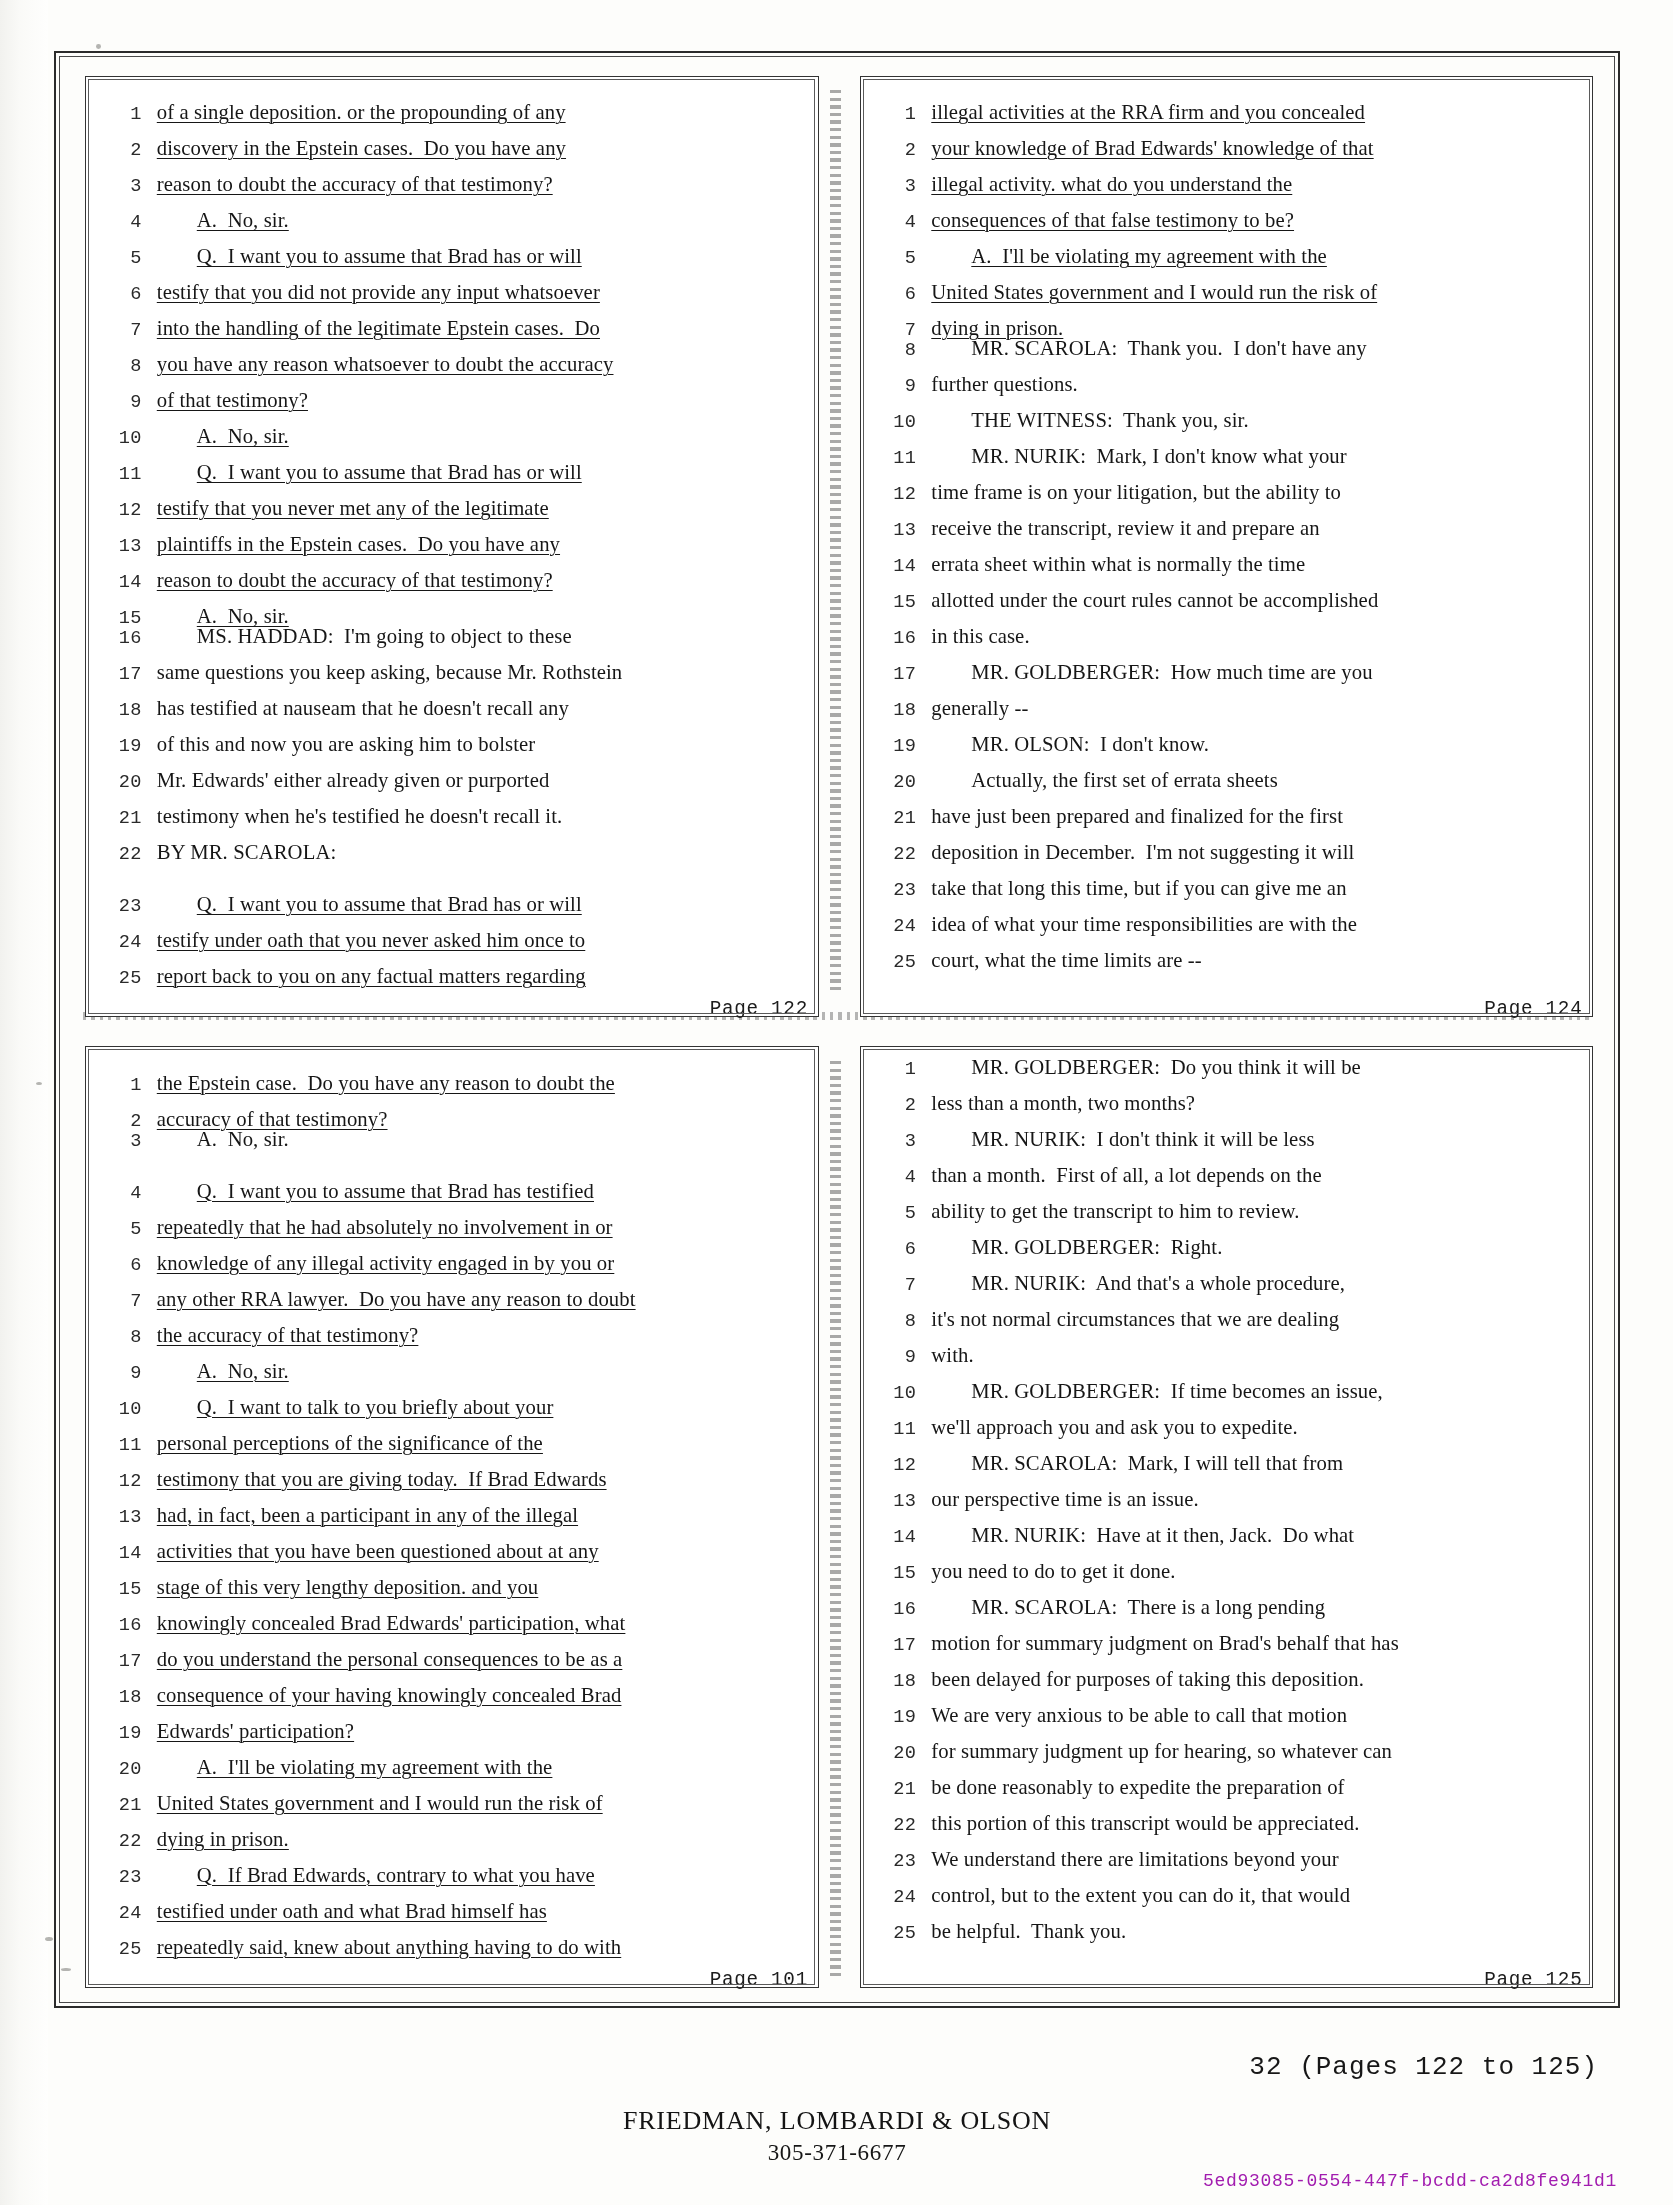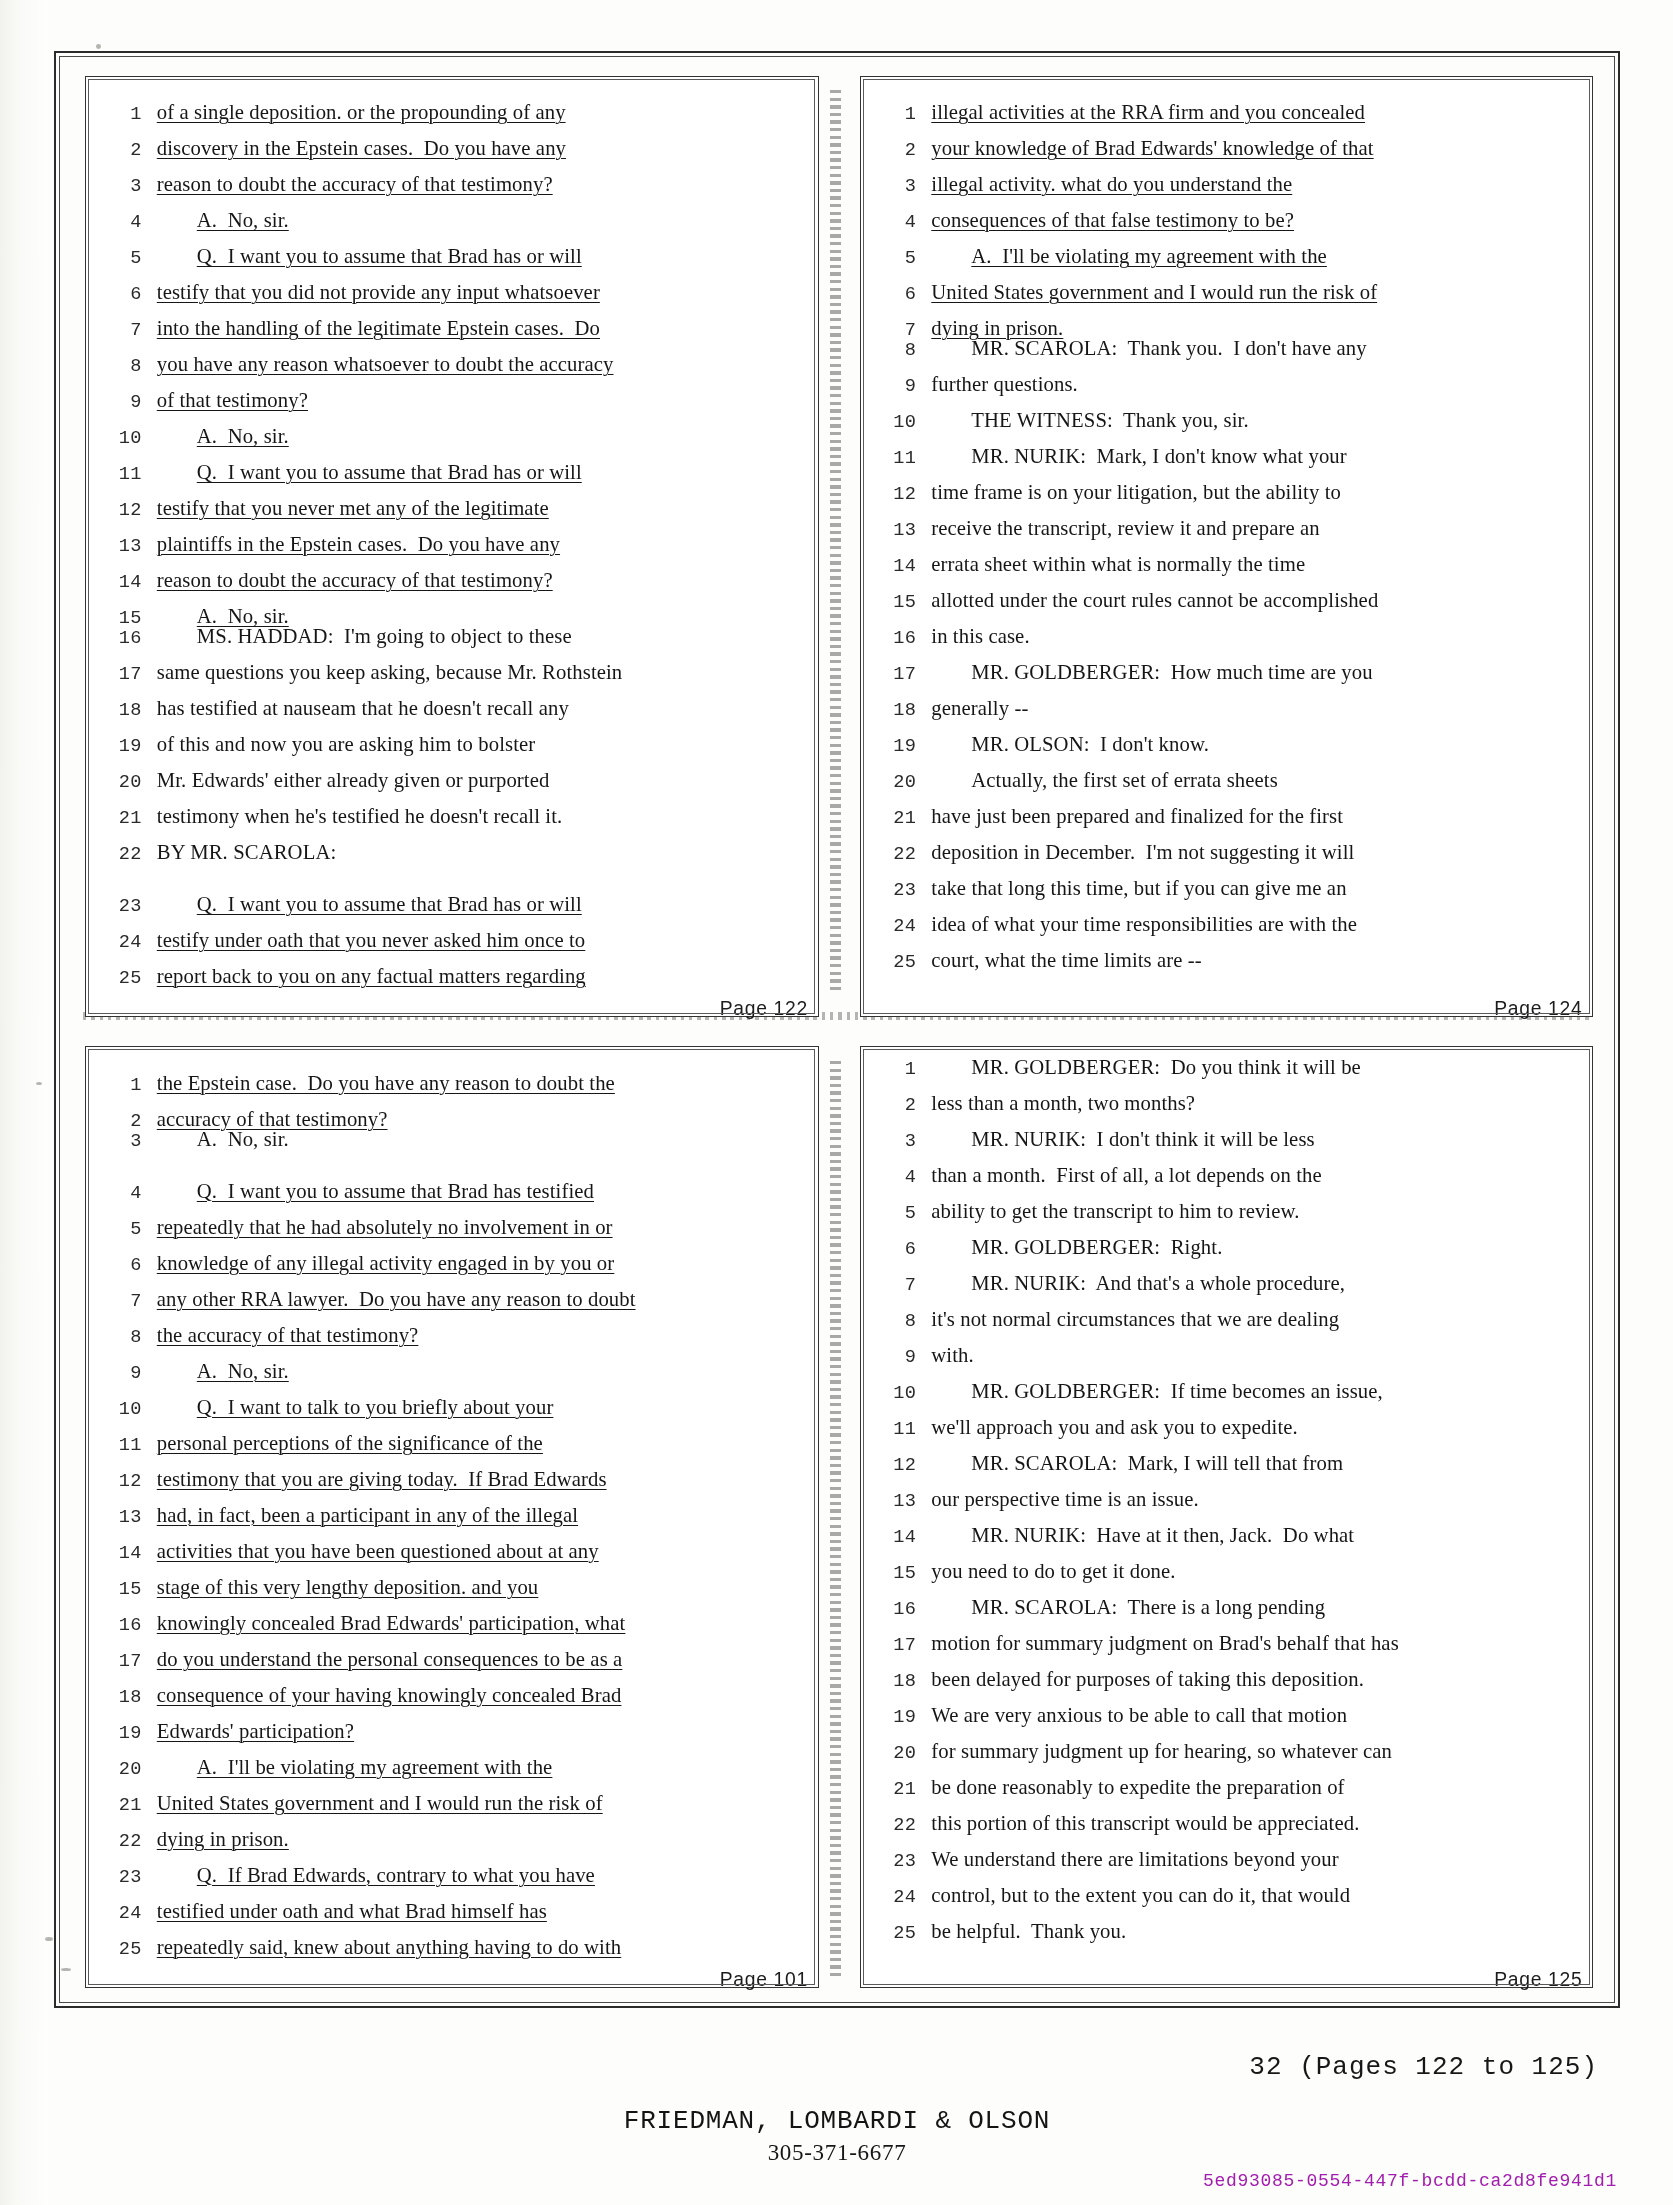--- a/index.html
+++ b/index.html
@@ -124,21 +124,21 @@
     text-underline-offset: 3.4px;
     margin-top: 16px;
   }
   .line-text.ind {
     padding-left: 40px;
   }
   .page-label {
     position: absolute;
     right: 9.6px;
     bottom: -4.1px;
-    font-family: Liberation Sans, sans-serif;
+    font-family: Liberation Mono, monospace;
     font-size: 19.3px;
     color: #1c1c1c;
     letter-spacing: 0.7px;
   }
 
   
   .gutter-speckle {
     position: absolute;
     top: 63px;
     bottom: 63px;
@@ -179,21 +179,21 @@
     margin-top: 20px;
   }
   .firm-block {
     position: absolute;
     left: 0;
     right: 0;
     top: 2106px;
     text-align: center;
   }
   .firm-name {
-    font-family: Liberation Mono, monospace;
+    font-family: Liberation Serif, serif;
     font-size: 26px;
     letter-spacing: 0.8px;
     color: #141414;
   }
   .firm-phone {
     font-family: "Liberation Serif", serif;
     font-size: 23px;
     letter-spacing: 0.7px;
     color: #161616;
     margin-top: 4.1px;

